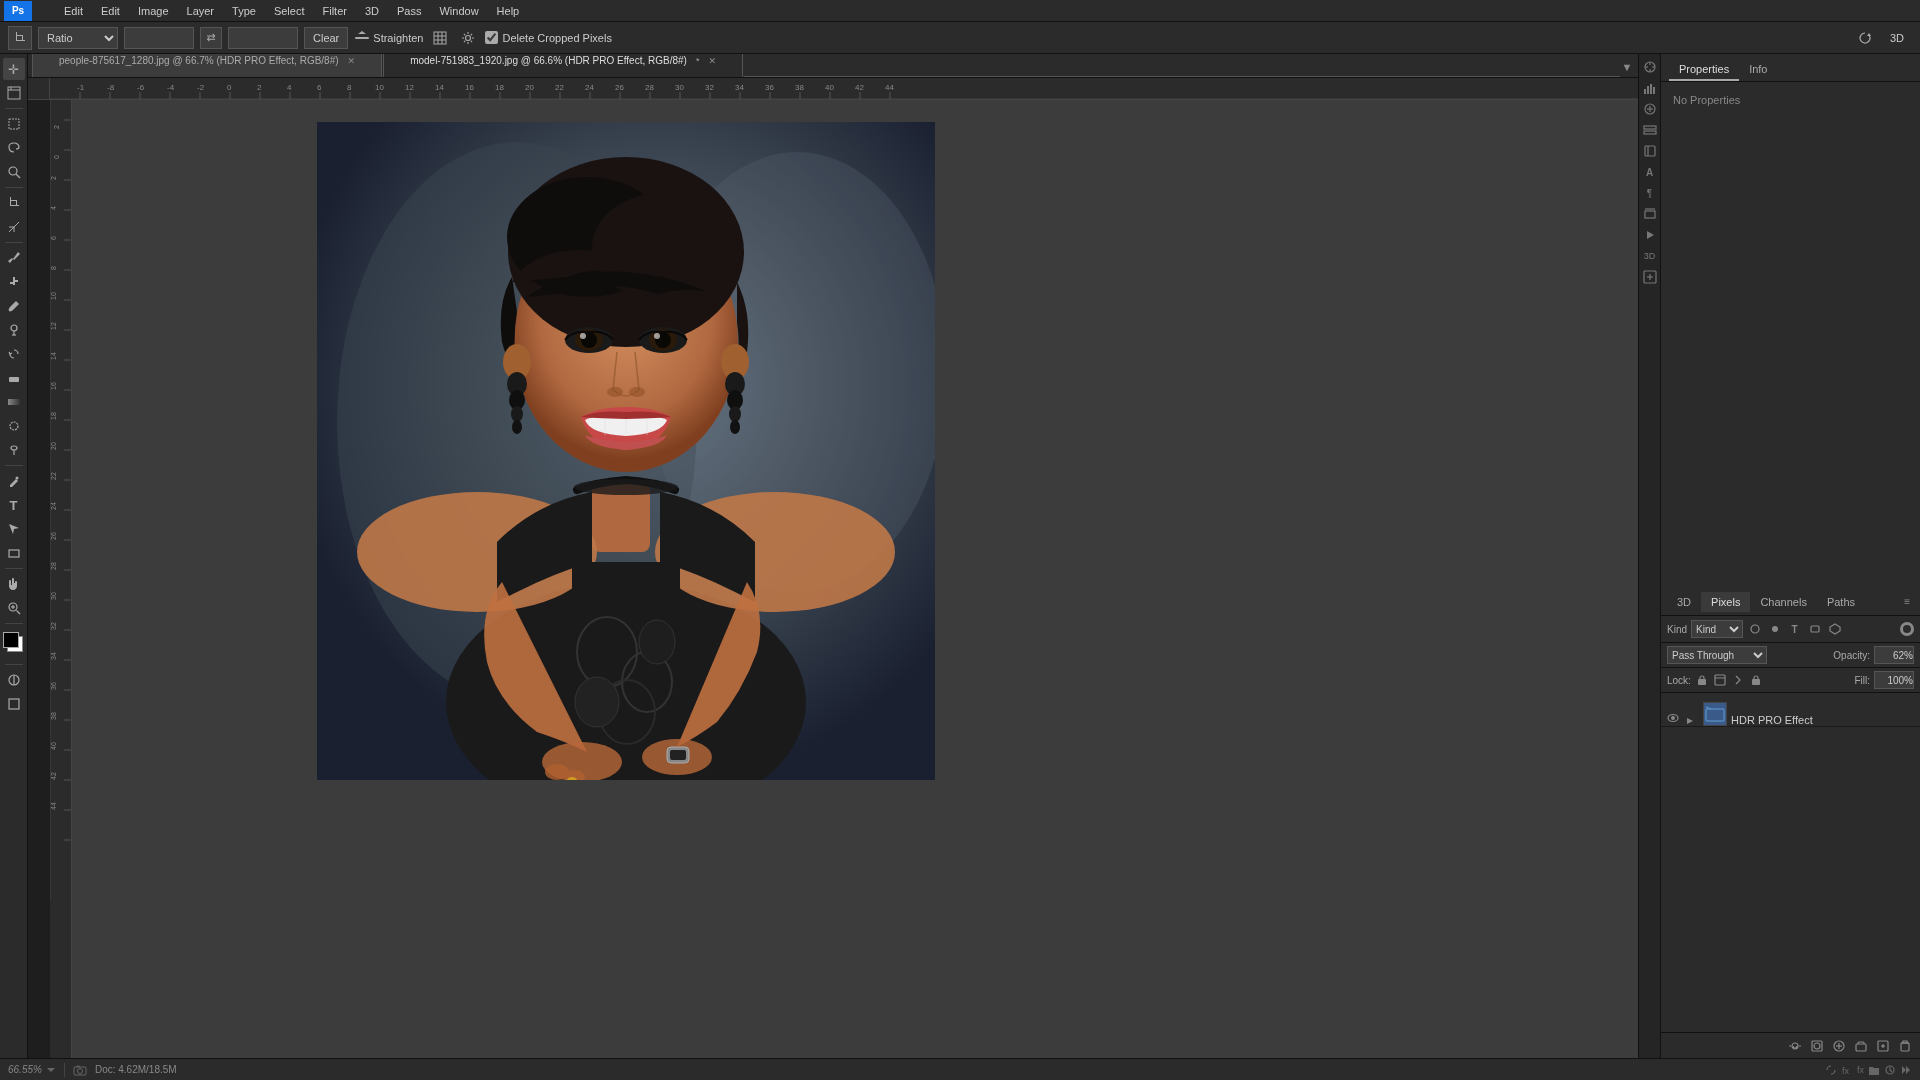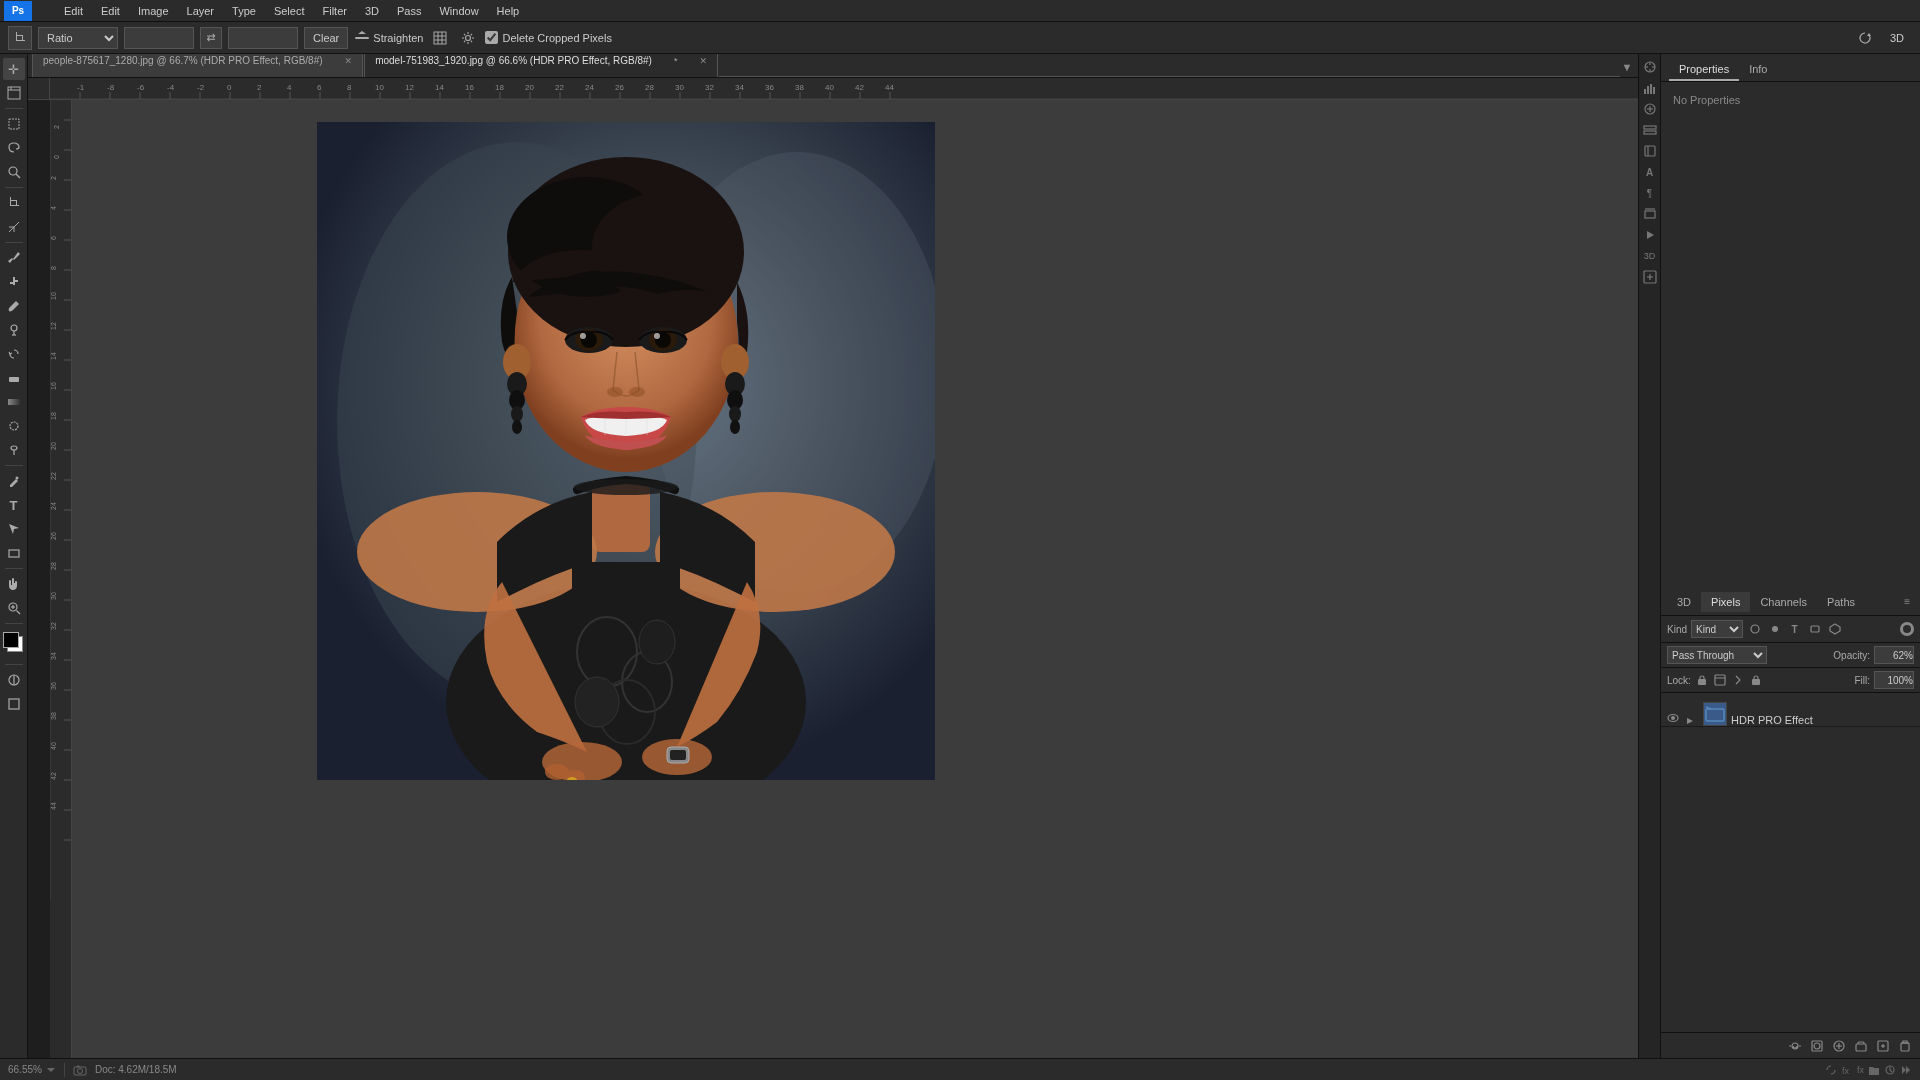--- a/index.html
+++ b/index.html
@@ -25,21 +25,21 @@
 
     
     #left-toolbar { width: 28px; background: #2b2b2b; border-right: 1px solid #111; display: flex; flex-direction: column; align-items: center; padding: 4px 0; gap: 2px; flex-shrink: 0; }
     .tool-btn { width: 22px; height: 22px; display: flex; align-items: center; justify-content: center; color: #aaa; font-size: 13px; cursor: pointer; border-radius: 2px; }
     .tool-btn.active { background: #444; }
     .tool-separator { width: 18px; height: 1px; background: #444; margin: 2px 0; }
 
     
     #workspace { display: flex; flex-direction: column; flex: 1; overflow: hidden; }
     #tabs-bar { height: 24px; background: #2b2b2b; border-bottom: 1px solid #111; display: flex; align-items: flex-end; padding: 0 4px; flex-shrink: 0; }
-    .tab { height: 34px; padding: 0 10px; background: #3c3c3c; border: 1px solid #555; border-bottom: none; color: #aaa; font-size: 10px; display: flex; align-items: center; gap: 22px; cursor: pointer; margin-right: 1px; }
+    .tab { height: 34px; padding: 0 26px; background: #3c3c3c; border: 1px solid #555; border-bottom: none; color: #aaa; font-size: 10px; display: flex; align-items: center; gap: 9px; cursor: pointer; margin-right: 1px; }
     .tab.active { background: #2b2b2b; color: #ddd; border-color: #555; }
     .tab-close { color: #888; font-size: 9px; cursor: pointer; }
     #canvas-scroll { flex: 1; overflow: hidden; background: #3c3c3c; display: flex; align-items: flex-start; justify-content: flex-start; position: relative; }
 
     
     #right-panel { width: 260px; background: #2b2b2b; border-left: 1px solid #111; display: flex; flex-direction: column; flex-shrink: 0; }
 
     
     #prop-info-tabs { height: 28px; background: #2b2b2b; border-bottom: 1px solid #111; display: flex; align-items: flex-end; padding: 0 8px; }
     .prop-tab { padding: 4px 10px; font-size: 11px; color: #aaa; cursor: pointer; border-bottom: 2px solid transparent; }
@@ -807,21 +807,21 @@
               </svg>
           </div>
         </div>
       </div>
     </div>
   </div>
 
 </div>
 
 <div id="status-bar">
-  <div style="display:flex;align-items:center;gap:4px;">
+  <div style="display:flex;align-items:center;gap:4px;font-style:italic;">
     <span>66.55%</span>
     <svg width="10" height="10" viewBox="0 0 10 10" fill="#666">
         <polygon points="1,3 9,3 5,7"></polygon>
       </svg>
   </div>
   <div style="width:1px;height:14px;background:#444;"></div>
 
   <svg width="14" height="14" viewBox="0 0 14 14" fill="none" stroke="#666" stroke-width="1">
       <rect x="1" y="4" width="12" height="8" rx="1"></rect>
       <circle cx="7" cy="8" r="2.5"></circle>

